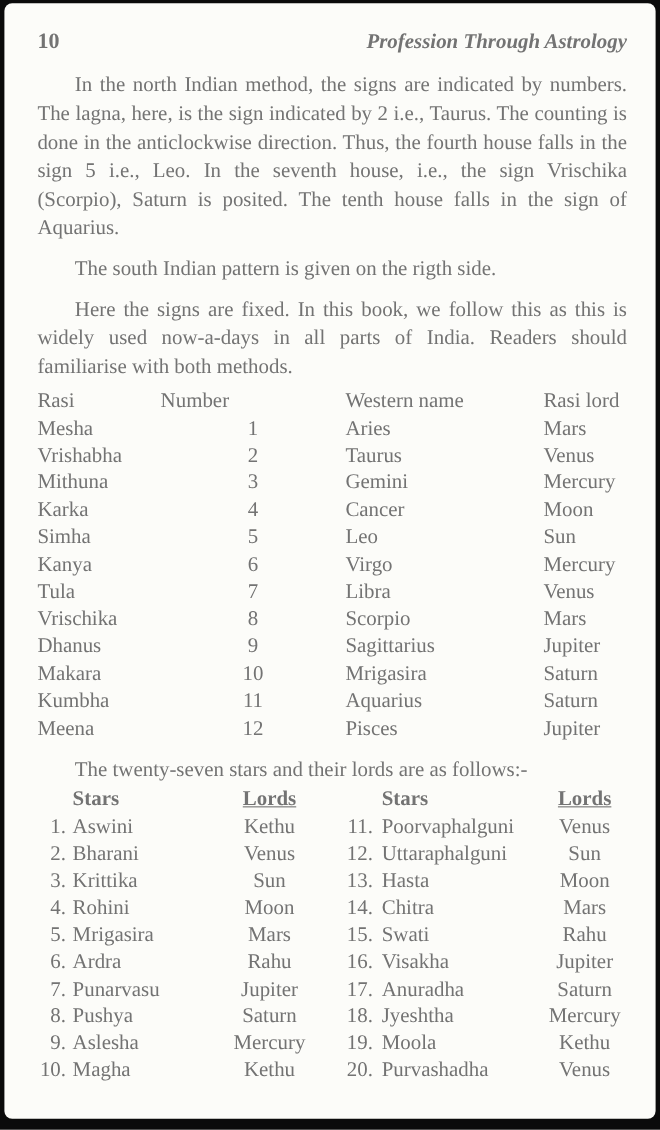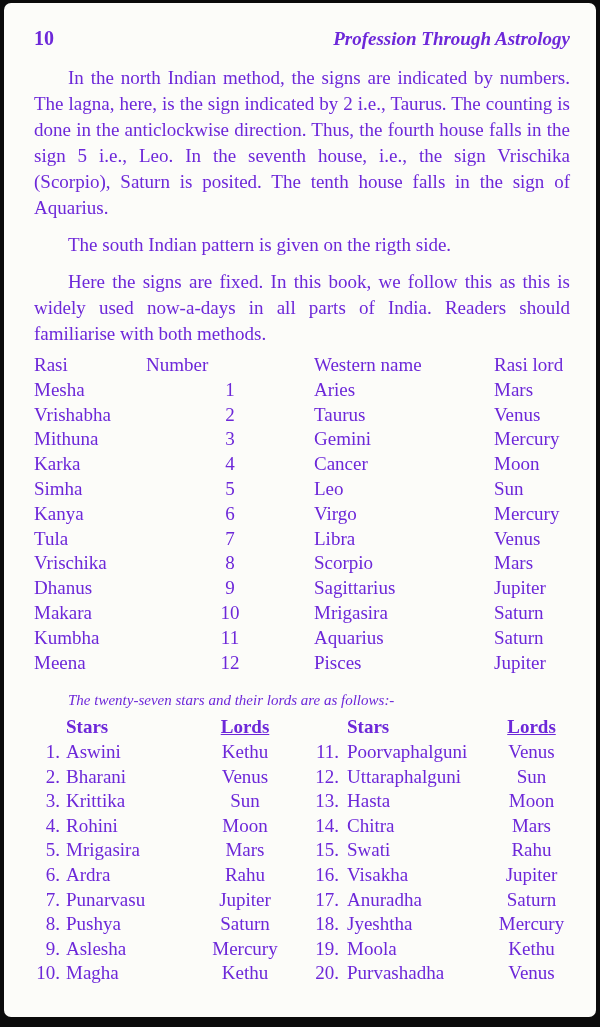--- a/index.html
+++ b/index.html
@@ -10,21 +10,21 @@
     background: #0b0b0b;
     font-family: "Liberation Serif", "DejaVu Serif", serif;
     position: relative;
   }
   .page {
     position: absolute;
     left: 4px; top: 3px; right: 4px; bottom: 10px;
     background: #fcfcf9;
     border-radius: 7px;
     padding: 24px 26px 8px 30px;
-    color: #6d28d9;
+    color: #737373;
     overflow: hidden;
   }
   .header {
     display: flex;
     justify-content: space-between;
     align-items: baseline;
     margin-bottom: 15px;
   }
   .pagenum {
     font-weight: bold;
@@ -54,25 +54,24 @@
   .rasi-table th {
     font-weight: normal;
     text-align: left;
   }
   .rasi-table th, .rasi-table td { line-height: 24.8px; }
   .rc0 { width: 112px; text-align: left; }
   .rc1 { width: 168px; text-align: center; }
   .rc2 { width: 180px; text-align: left; }
   .rc3 { width: 78px;  text-align: left; }
   .stars-intro {
-    font-size: 15px;
+    font-size: 19px;
     line-height: 26px;
     text-indent: 34px;
     margin: 0 0 2px 0;
-    font-style: italic;
   }
   .stars-table th { font-weight: bold; text-align: left; }
   .stars-table th, .stars-table td { line-height: 24.6px; }
   .sc0 { width: 26px;  text-align: right; }
   .sc1 { width: 141px; text-align: left; padding-left: 6px; }
   .sc2 { width: 88px;  text-align: center; }
   .sc3 { width: 50px;  text-align: right; }
   .sc4 { width: 152px; text-align: left; padding-left: 8px; }
   .sc5 { width: 81px;  text-align: center; }
   .stars-table th.sc2, .stars-table th.sc5 { text-align: center; text-decoration: underline; }

